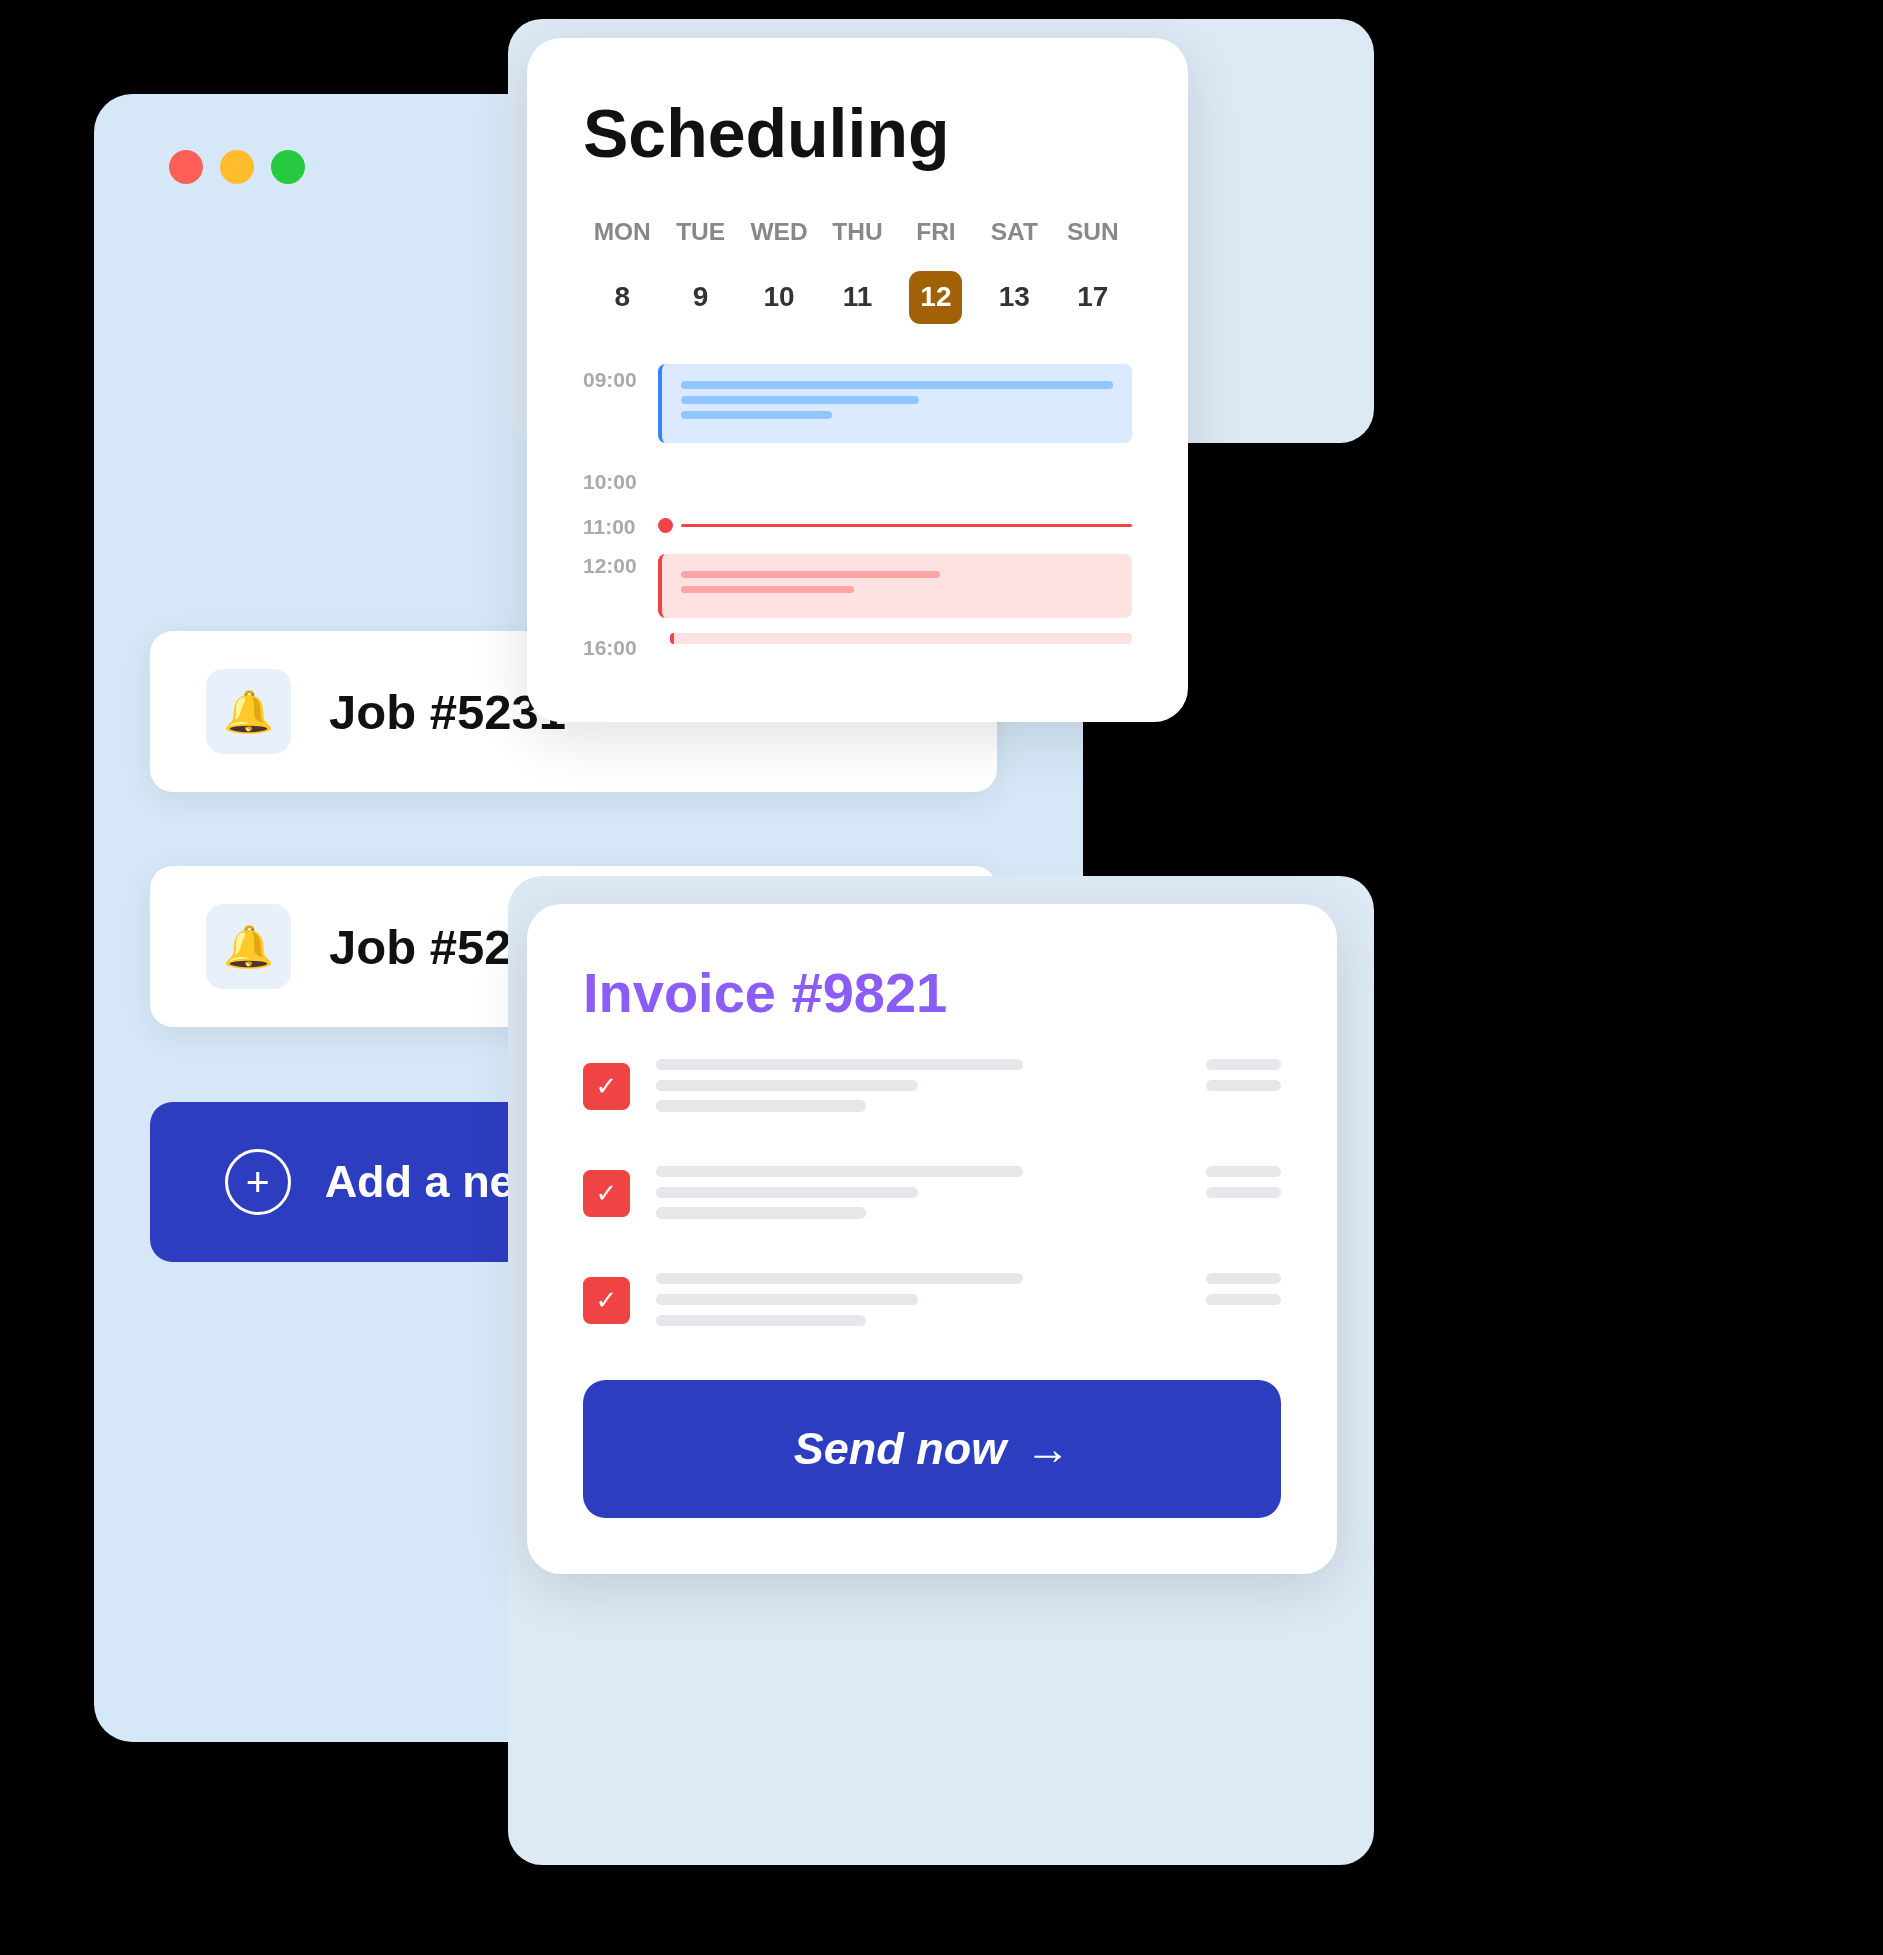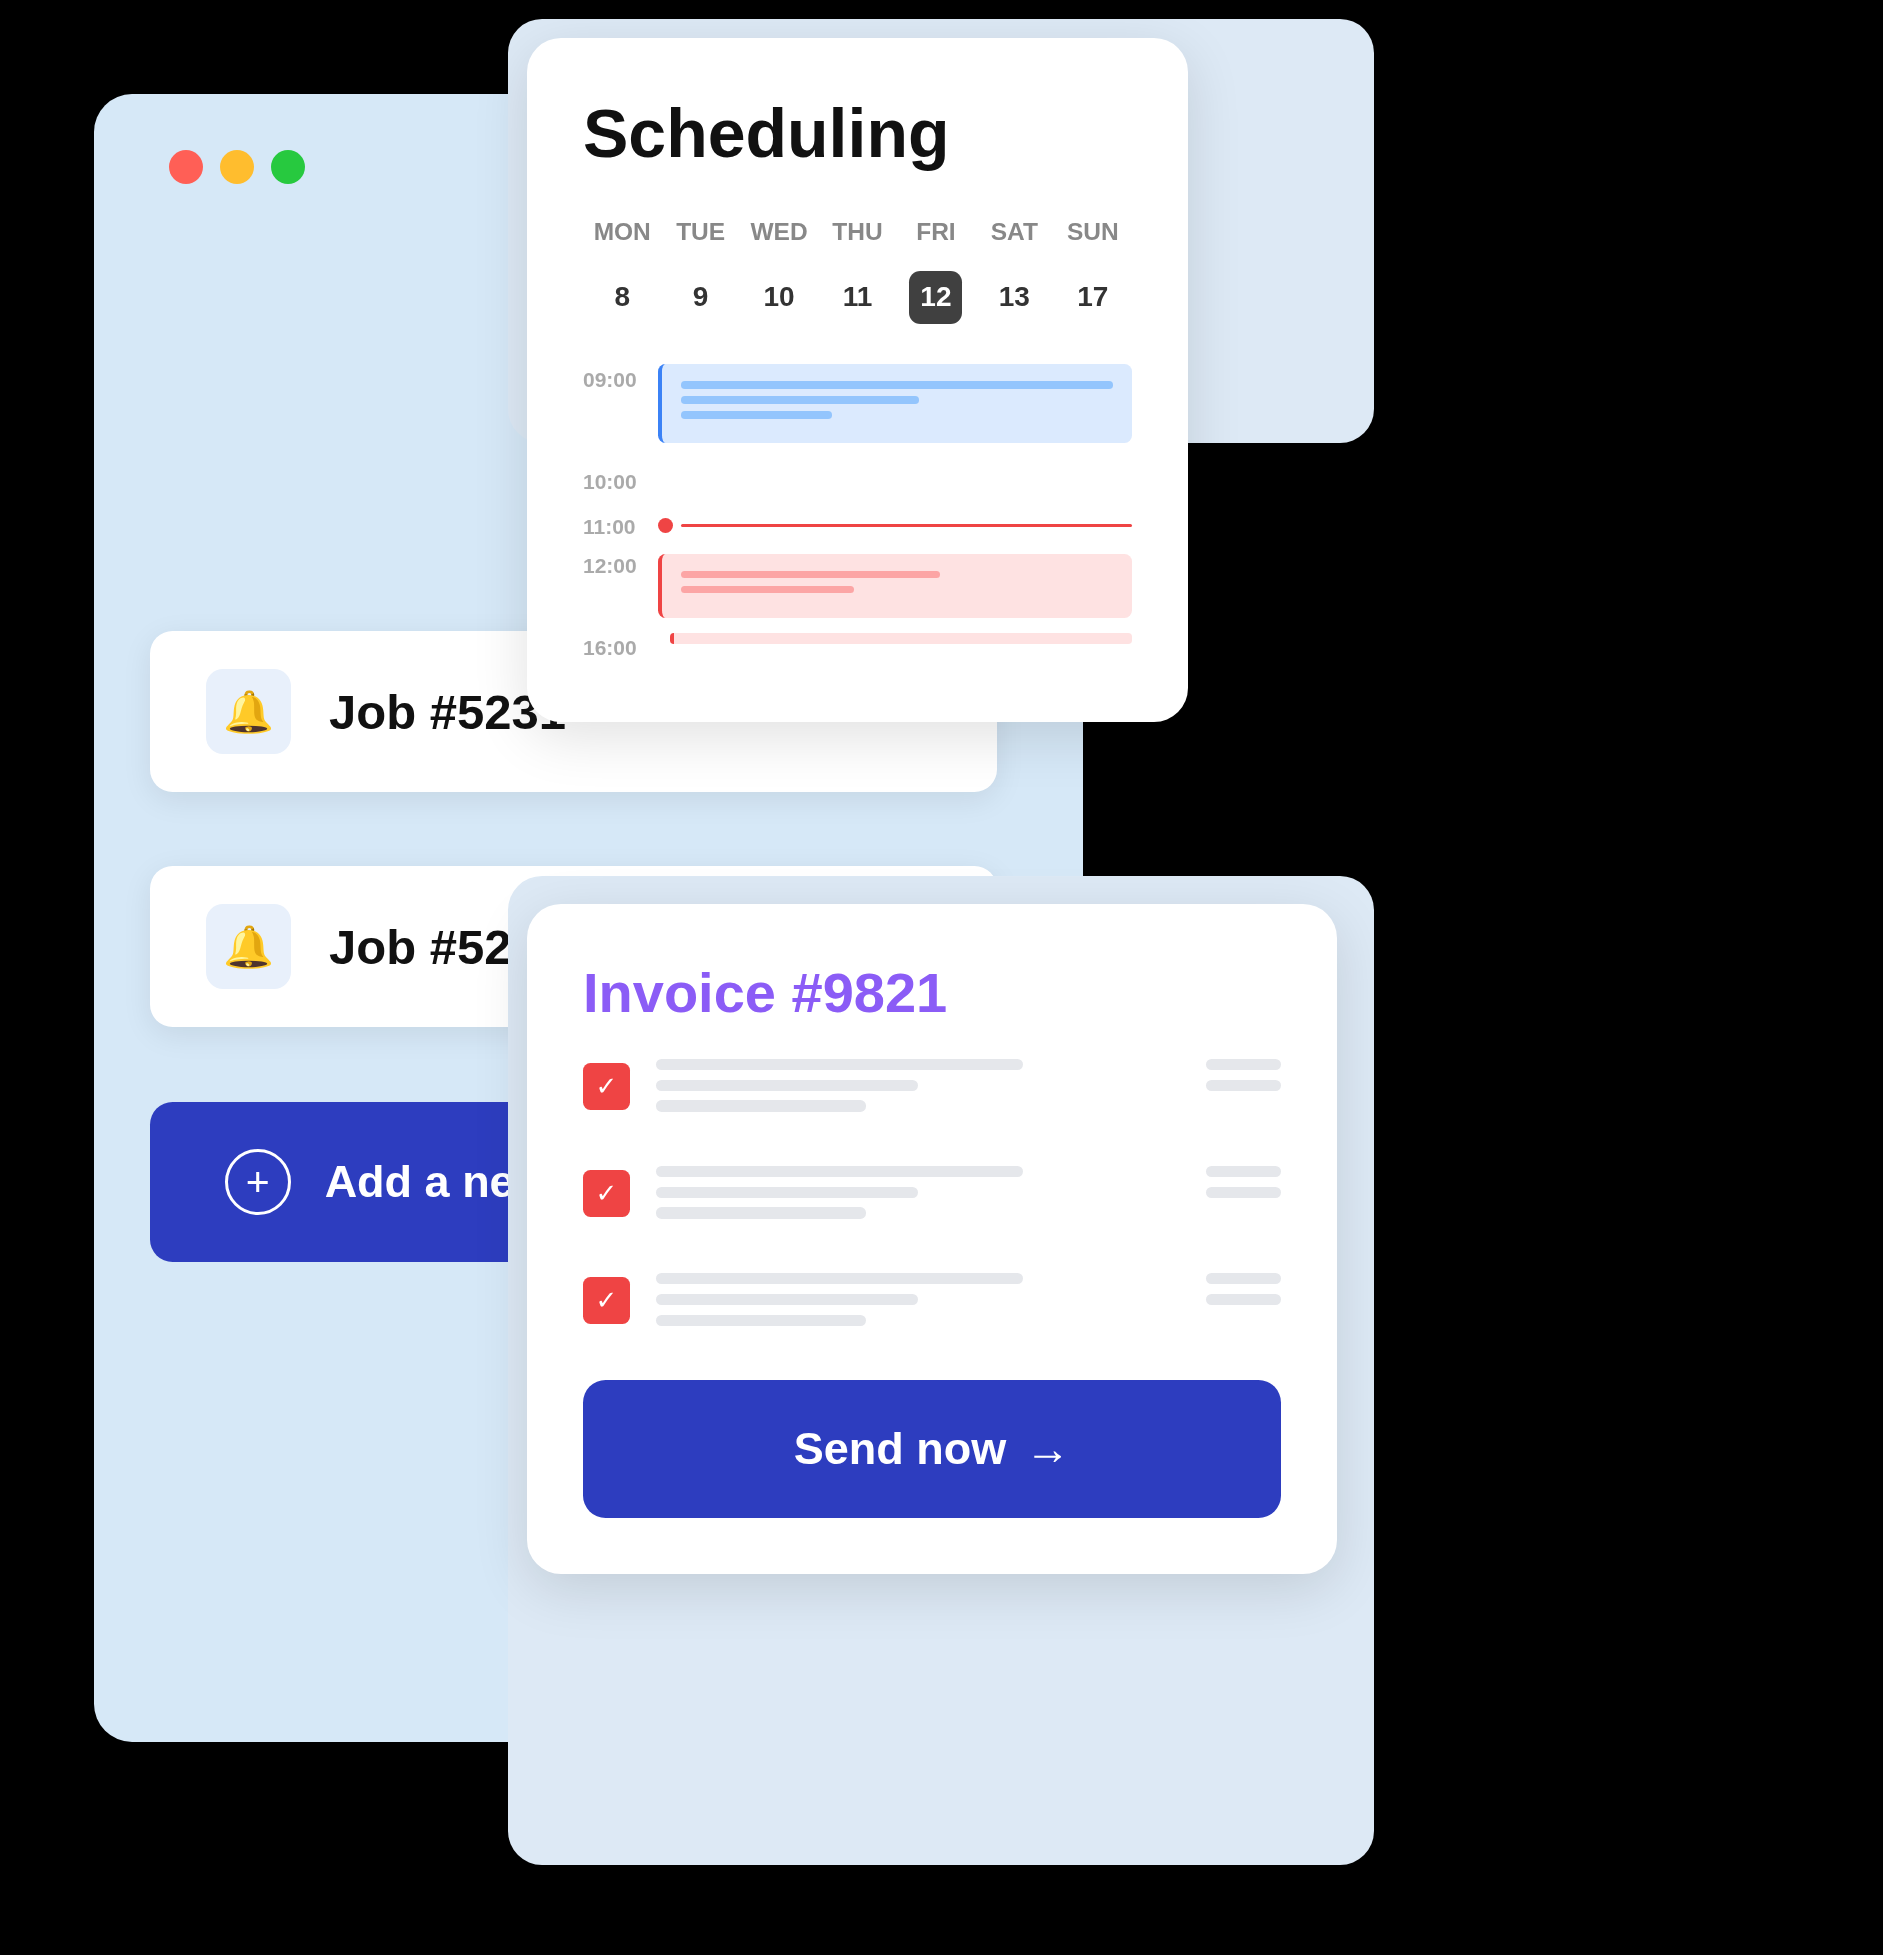--- a/index.html
+++ b/index.html
@@ -158,21 +158,21 @@
 
     .cal-date {
       font-size: 28px;
       font-weight: 600;
       color: #333;
       padding: 13px 0;
       border-radius: 50%;
     }
 
     .cal-date.active {
-      background: #404040;
+      background: #a16207;
       color: #fff;
       border-radius: 11.3px;
       width: 53px;
       height: 53px;
       display: flex;
       align-items: center;
       justify-content: center;
       margin: auto;
     }
 
@@ -333,20 +333,21 @@
       background: #2d3dbf;
       border-radius: 22.6px;
       padding: 43px 56px;
       display: flex;
       align-items: center;
       justify-content: center;
       gap: 19px;
       border: none;
       cursor: pointer;
       margin-top: 19px;
+      font-style: italic;
     }
 
     .send-now-text {
       font-size: 45px;
       font-weight: 700;
       color: #fff;
     }
 
     .send-arrow {
       color: #fff;

